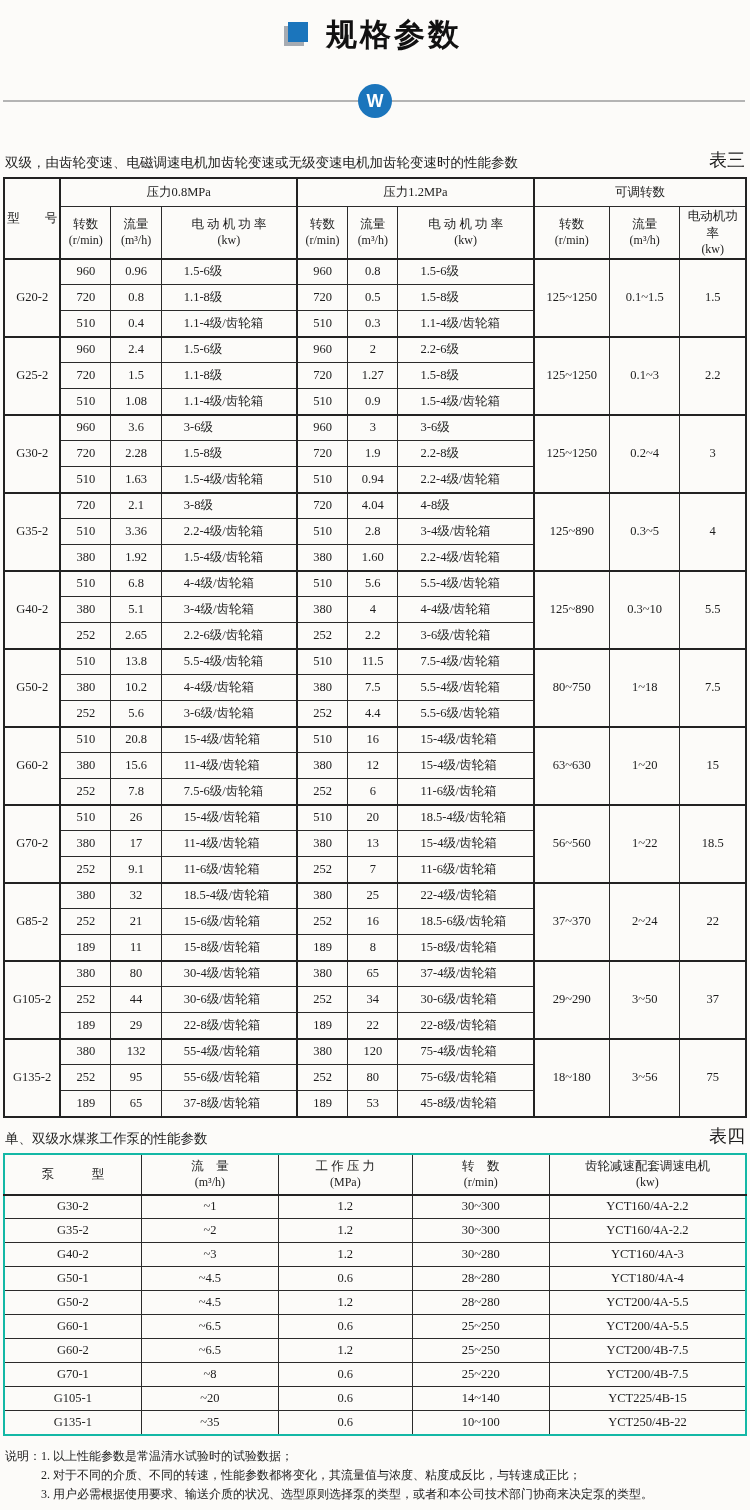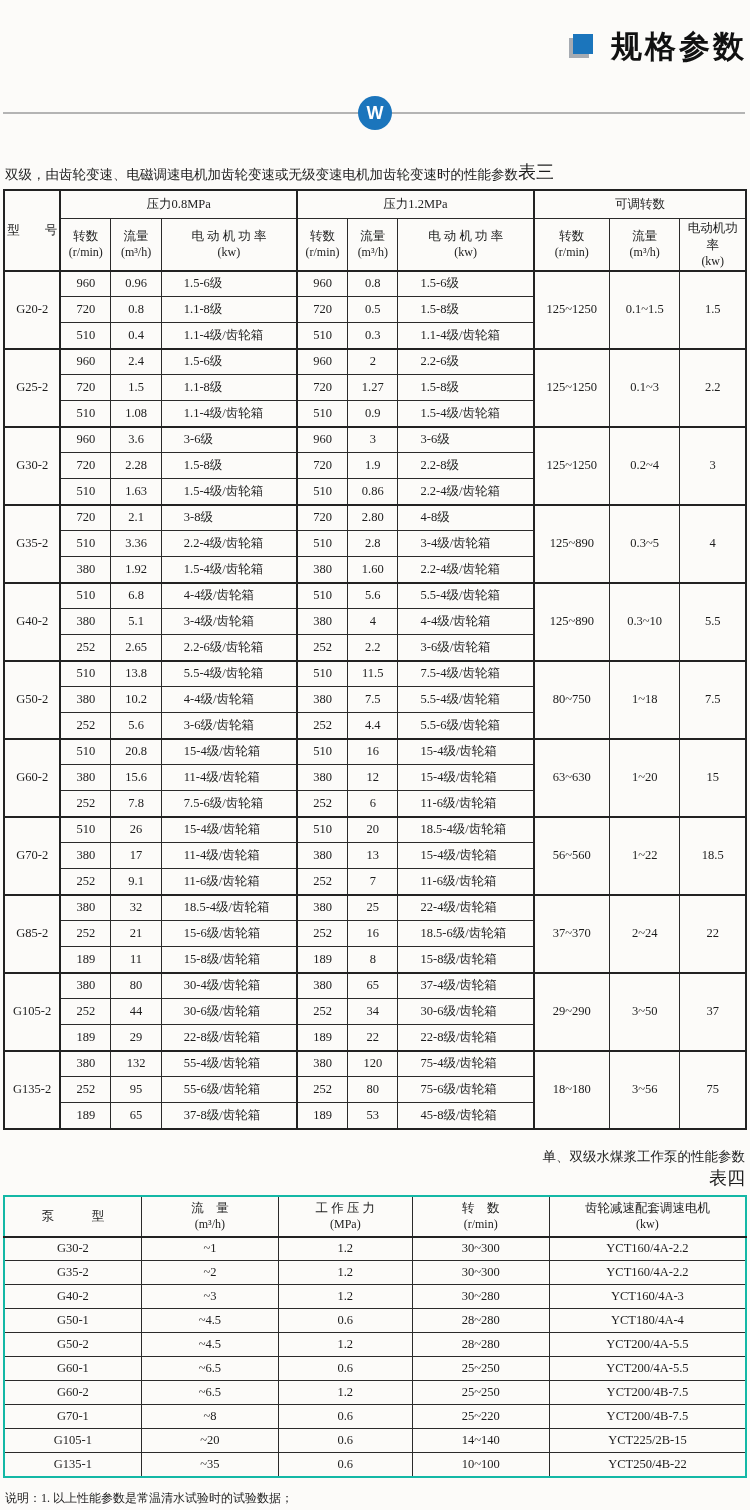--- a/index.html
+++ b/index.html
@@ -7,44 +7,44 @@
   body {
     height:1510px;
     background:#fcfbf9;
     color:#1c1c1c;
     font-family:"Liberation Serif","DejaVu Serif",serif;
     overflow:hidden;
   }
   .doc { padding:0 3px; }
 
   
-  .title-row { text-align:right; margin-top:26px; height:44px; }
+  .title-row { text-align:center; margin-top:14px; height:44px; }
   .title-square {
     display:inline-block; width:20px; height:20px; background:#1b75bc;
     box-shadow:-4px 4px 0 #a6abb2; vertical-align:middle; margin-right:14px;
     transform:translateY(-3px);
   }
   .page-title {
     display:inline-block; vertical-align:middle;
     font-family:"Liberation Sans","DejaVu Sans",sans-serif;
     font-size:31px; font-weight:bold; letter-spacing:3px; color:#111;
   }
   .divider { position:relative; margin-top:26px; height:34px; }
   .divider .line { position:absolute; top:16px; left:0; right:2px; border-top:2px solid #b4b4b4; }
   .w-badge {
     position:absolute; left:50%; top:0; margin-left:-17px;
     width:34px; height:34px; border-radius:50%; background:#1b75bc;
     color:#fff; font-family:"Liberation Sans","DejaVu Sans",sans-serif;
     font-weight:bold; font-size:18px; line-height:34px; text-align:center;
   }
 
   
-  .caption-row { display:flex; align-items:flex-end;
+  .caption-row { display:flex; justify-content:space-between; align-items:flex-end;
     margin:30px 2px 5px 2px; font-size:13.5px; }
-  .caption-row.second { margin-top:18px;flex-direction:column; }
+  .caption-row.second { margin-top:6px; }
   .table-tag { font-size:18px; }
 
   
   table { width:100%; border-collapse:collapse; table-layout:fixed;
     font-size:12.5px; }
   th, td { border:1px solid #2b2b2b; text-align:center; vertical-align:middle;
     padding:1px 2px; font-weight:normal; overflow:hidden; }
   table.t3 { border:2px solid #222; }
   table.t4 { border:2px solid #14b8a6; }
   .t3 thead tr.r1 th { height:28px; }
@@ -190,30 +190,30 @@
           <td class="pw">1.5-8级</td>
           <td class="sec-l ">720</td>
           <td>1.9</td>
           <td class="pw">2.2-8级</td>
         </tr>
         <tr>
           <td class="sec-l ">510</td>
           <td>1.63</td>
           <td class="pw">1.5-4级/齿轮箱</td>
           <td class="sec-l ">510</td>
-          <td>0.86</td>
+          <td>0.94</td>
           <td class="pw">2.2-4级/齿轮箱</td>
         </tr>
         <tr class="group-start">
           <td rowspan="3">G35-2</td>
           <td class="sec-l ">720</td>
           <td>2.1</td>
           <td class="pw">3-8级</td>
           <td class="sec-l ">720</td>
-          <td>2.80</td>
+          <td>4.04</td>
           <td class="pw">4-8级</td>
           <td class="sec-l" rowspan="3">125~890</td>
           <td rowspan="3">0.3~5</td>
           <td rowspan="3">4</td>
         </tr>
         <tr>
           <td class="sec-l ">510</td>
           <td>3.36</td>
           <td class="pw">2.2-4级/齿轮箱</td>
           <td class="sec-l ">510</td>
@@ -504,21 +504,21 @@
           <td>~8</td>
           <td>0.6</td>
           <td>25~220</td>
           <td>YCT200/4B-7.5</td>
         </tr>
         <tr>
           <td>G105-1</td>
           <td>~20</td>
           <td>0.6</td>
           <td>14~140</td>
-          <td>YCT225/2B-15</td>
+          <td>YCT225/4B-15</td>
         </tr>
         <tr>
           <td>G135-1</td>
           <td>~35</td>
           <td>0.6</td>
           <td>10~100</td>
           <td>YCT250/4B-22</td>
         </tr>
       </tbody>
   </table>

